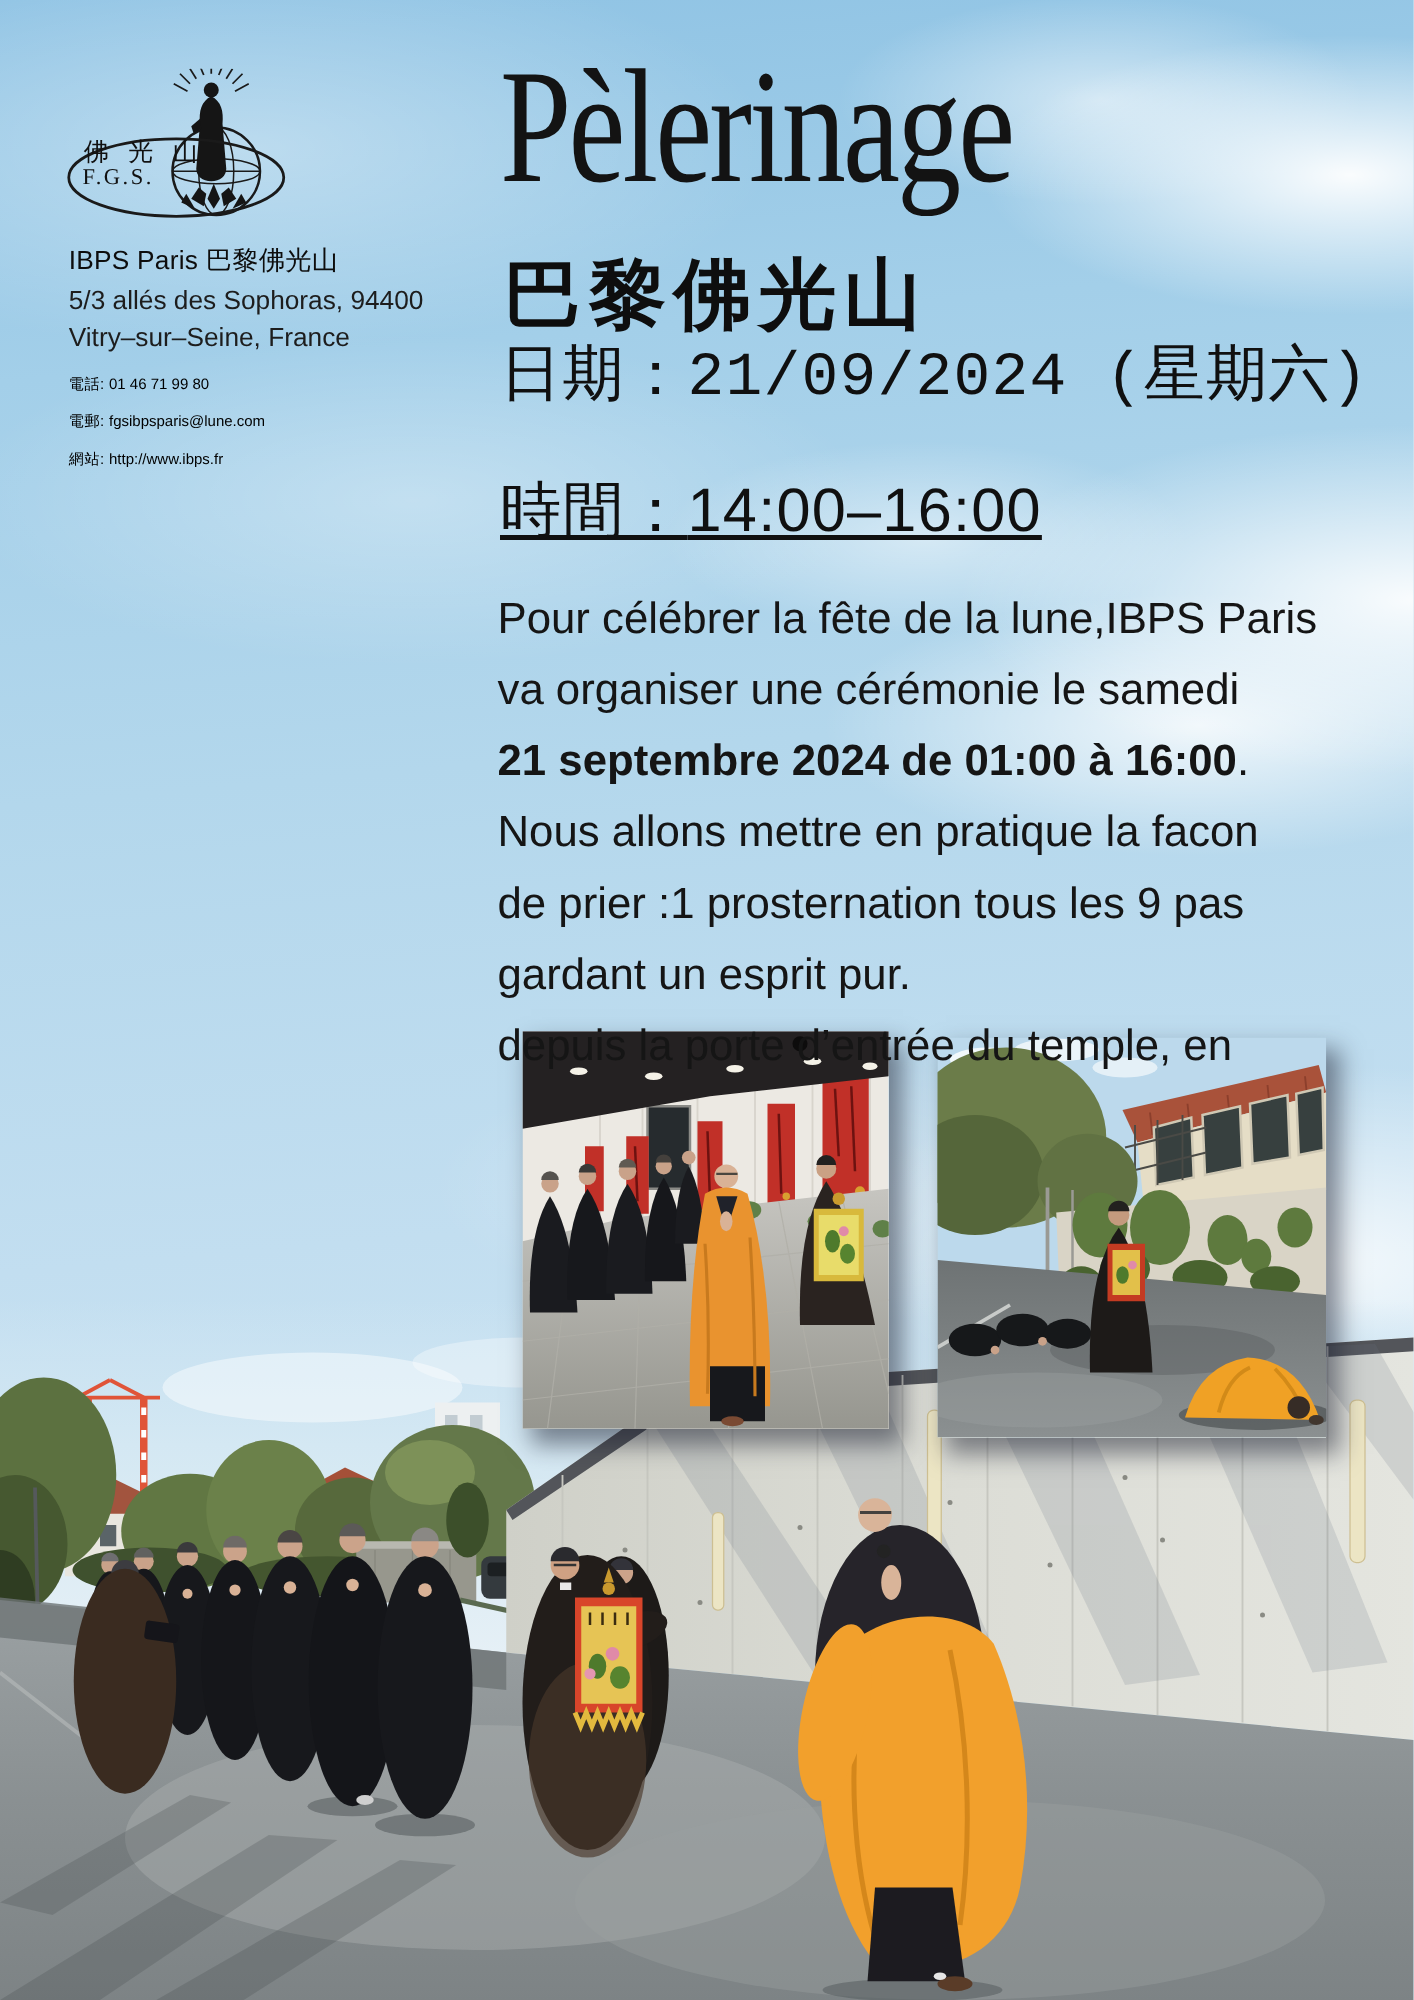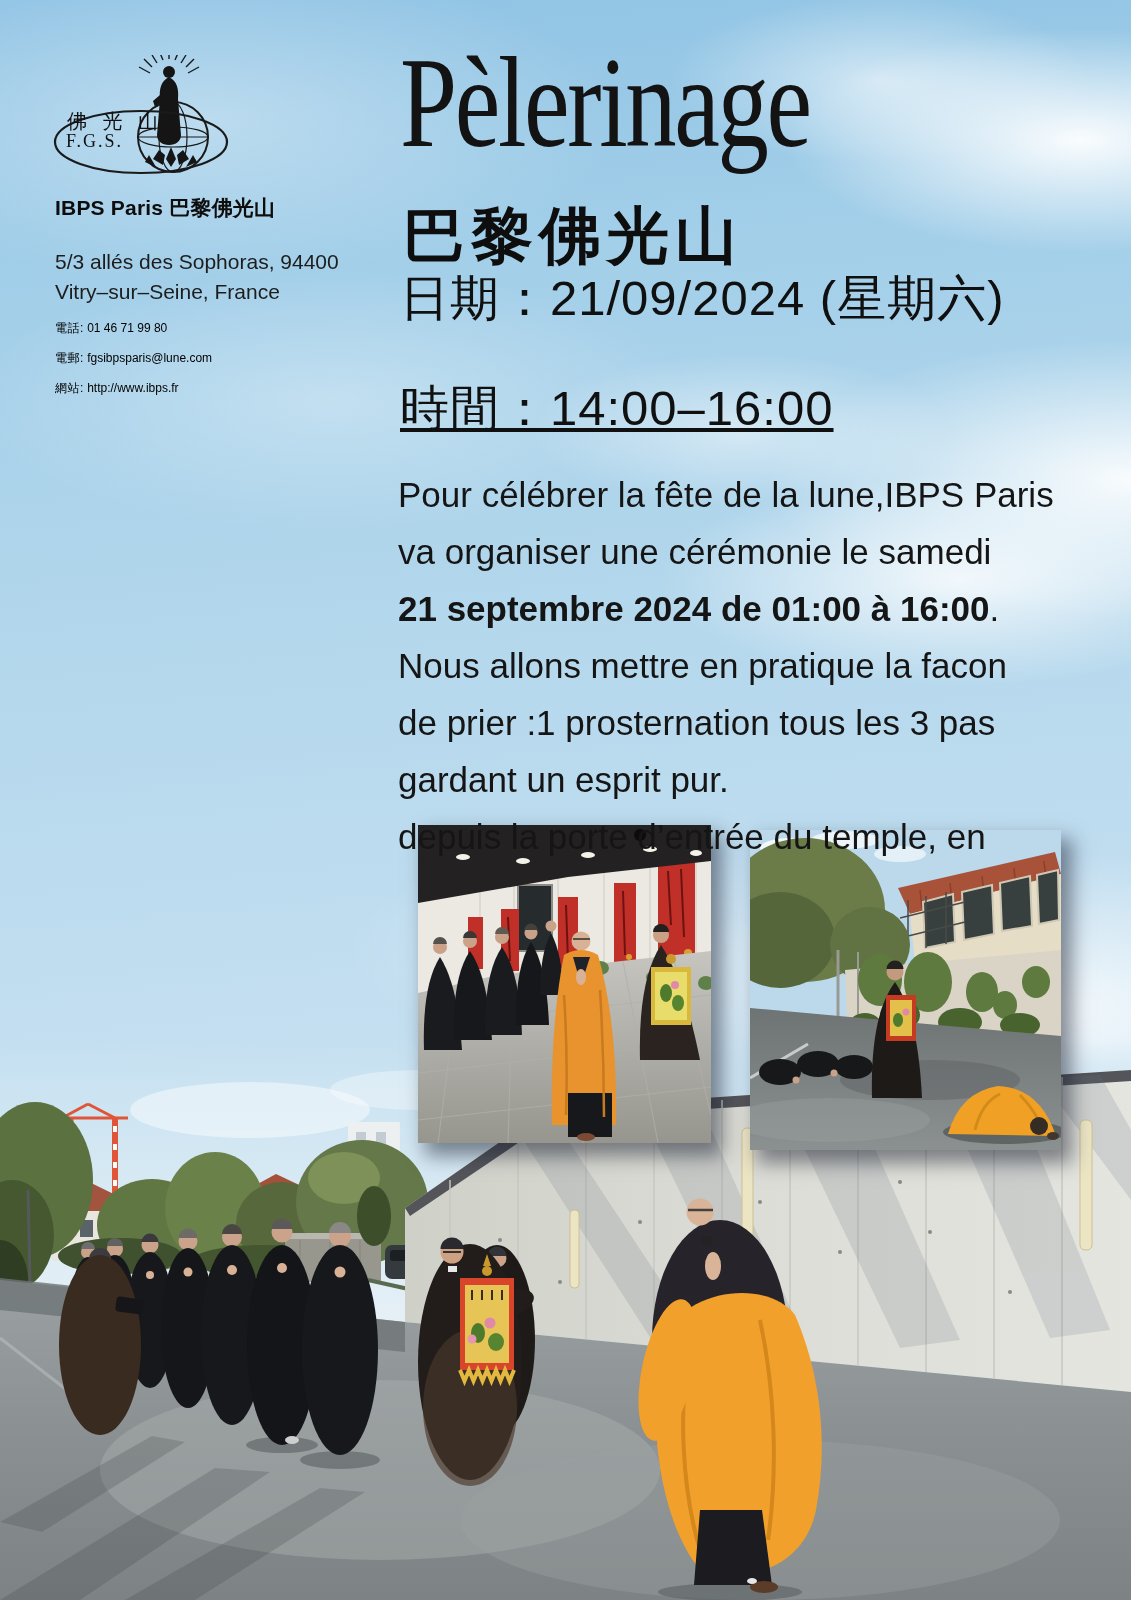--- a/index.html
+++ b/index.html
@@ -18,37 +18,37 @@
       radial-gradient(ellipse 300px 110px at 740px 430px, rgba(255,255,255,.5),  rgba(255,255,255,0) 70%),
       radial-gradient(ellipse 600px 230px at 200px 120px, rgba(255,255,255,.35), rgba(255,255,255,0) 70%),
       radial-gradient(ellipse 520px 190px at 330px 400px, rgba(255,255,255,.3),  rgba(255,255,255,0) 70%),
       radial-gradient(ellipse 560px 220px at 1050px 1010px, rgba(255,255,255,.8), rgba(255,255,255,0) 72%),
       radial-gradient(ellipse 420px 160px at 640px 950px, rgba(255,255,255,.35), rgba(255,255,255,0) 70%),
       linear-gradient(175deg, #8fc3e4 0%, #a3cfe9 18%, #b3d7ec 38%, #c2def0 60%, #cfe6f3 80%, #d7ebf5 100%);
   }
   
   .logo { position:absolute; left:53px; top:55px; width:178px; height:128px; }
   .org { position:absolute; left:55px; top:194px; width:330px; }
-  .org-name { font-size:21px; font-weight:bold; color:#0d0d0d; margin-bottom:25px; letter-spacing:.2px; }
+  .org-name { font-size:21px; font-weight:normal; color:#0d0d0d; margin-bottom:4px; letter-spacing:.2px; }
   .org-line { font-size:21px; color:#1d1d1d; line-height:30px; }
   .org-contact { font-size:12px; color:#000000; margin-top:13px; }
   .org-contact .lbl { letter-spacing:.5px; }
   
   .title {
     position:absolute; left:400px; top:28px;
     font-family:"Liberation Serif", serif; font-size:130px; line-height:1.15;
     letter-spacing:-3px; color:#131313;
     transform:scaleX(.79); transform-origin:left top; white-space:nowrap;
   }
   .subtitle {
     position:absolute; left:403px; top:194px; font-size:62px; font-weight:bold;
     letter-spacing:6px; color:#0e0e0e; white-space:nowrap;
   }
   .ev-line { position:absolute; left:400px; font-size:49px; color:#101010; white-space:nowrap; letter-spacing:1px; }
-  .ev-date { top:266px; }
+  .ev-date { top:266px;font-family:Liberation Mono, monospace; }
   .ev-time { top:376px;text-decoration:underline; }
   
   .desc { position:absolute; left:398px; top:466px; width:700px; font-size:35px; line-height:57px; color:#151515; }
   .desc .b { font-weight:bold; }
   
   .photo { position:absolute; box-shadow:9px 11px 18px 2px rgba(25,30,45,.5); }
   .photo svg { display:block; }
   .photo-left  { left:418px; top:825px; width:293px; height:318px; }
   .photo-right { left:750px; top:830px; width:311px; height:320px; }
   .photo-bottom { position:absolute; left:0; top:1040px; width:1131px; height:560px; }
@@ -569,18 +569,18 @@
   </div>
   <div class="ev-line ev-time z3">
     <span>時間：</span><span>14:00–16:00</span>
   </div>
 
   <div class="desc z3">
     <div>Pour célébrer la fête de la lune,IBPS Paris</div>
     <div>va organiser une cérémonie le samedi</div>
     <div><span class="b">21 septembre 2024 de 01:00 à 16:00</span><span>.</span></div>
     <div>Nous allons mettre en pratique la facon</div>
-    <div>de prier :1 prosternation tous les 3 pas</div>
+    <div>de prier :1 prosternation tous les 9 pas</div>
     <div>gardant un esprit pur.</div>
     <div>depuis la porte d’entrée du temple, en</div>
   </div>
 
 </div>
 
 </body></html>

